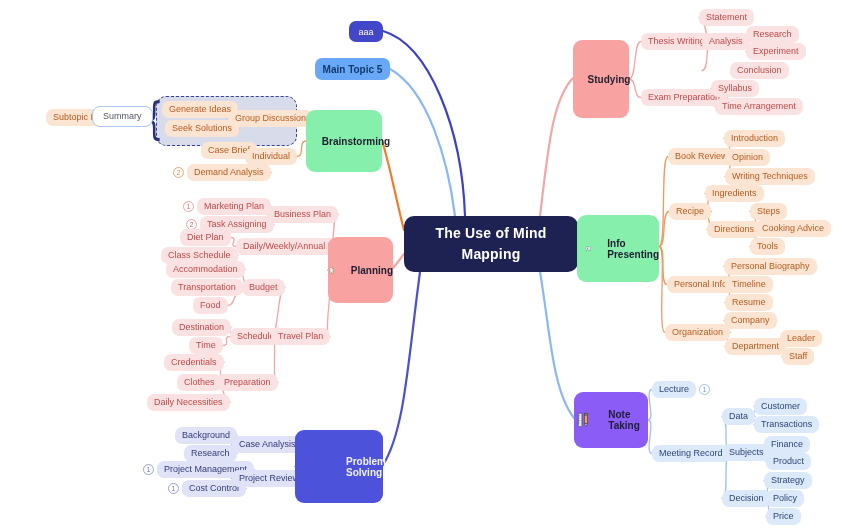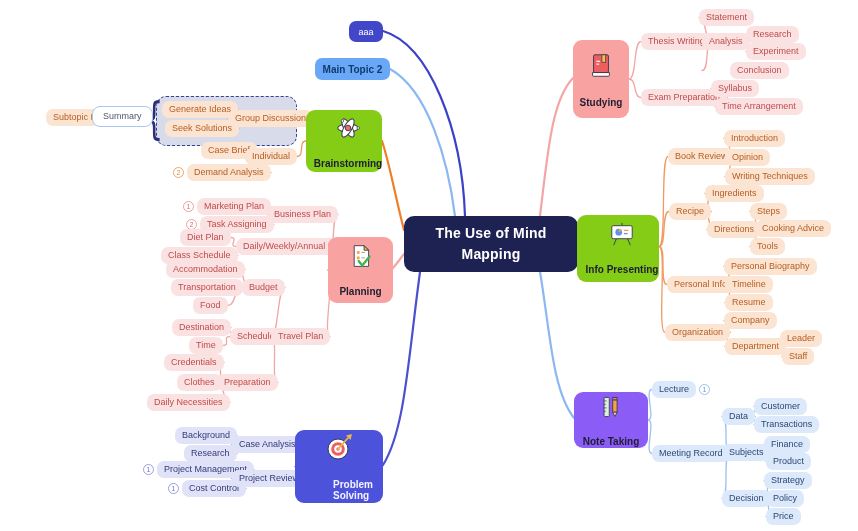--- a/index.html
+++ b/index.html
@@ -14,24 +14,24 @@
   .peach{background:#fce4d2;color:#b65d20;}
   .blue{background:#dce9fb;color:#2d4776;}
   .lav{background:#e0e2f8;color:#333a78;}
   .white-node{background:#fff;border:1px solid #aac7f0;color:#55566b;padding:4px 10px;border-radius:8px;}
   .badge{width:11px;height:11px;border-radius:50%;display:flex;align-items:center;justify-content:center;
          font-size:7px;background:#fff;box-sizing:border-box;flex:0 0 auto;}
   .bo{border:1px solid #eda56b;color:#e08a3c;}
   .bp{border:1px solid #f0a0a0;color:#d97070;}
   .bl{border:1px solid #9aa0e0;color:#6d74d0;}
   .bb{border:1px solid #9fc0ee;color:#6f97d4;}
-  .topic{position:absolute;border-radius:9px;display:flex;flex-direction:column;align-items:center;
+  .topic{position:absolute;border-radius:9px;display:flex;flex-direction:row;align-items:center;
          justify-content:center;gap:16px;z-index:3;box-sizing:border-box;}
   .topic .tlabel{font-size:10px;font-weight:bold;}
-  .t-orange{background:#84cc16;padding-left:8px;}
+  .t-orange{background:#86efac;padding-left:8px;}
   .t-pink{background:#f9a2a2;}
   .t-blue{background:#8b5cf6;}
   .t-indigo{background:#4c52d9;}
   .dark-label{color:#1e1e30;}
   .light-label{color:#f2f3ff;margin-left:38px;}
   .pill{position:absolute;border-radius:7px;font-weight:bold;z-index:3;display:flex;
         align-items:center;justify-content:center;box-sizing:border-box;}
   #nd-aaa{background:#4246c8;color:#fff;font-size:9px;font-weight:normal;}
   #nd-main-topic-7{background:#69a8f6;color:#113a70;font-size:10px;}
   #nd-center{position:absolute;background:#1e2253;color:#fff;border-radius:10px;z-index:3;
@@ -124,21 +124,21 @@
       <path d="M 295 466.5 C 303 466.5, 298 478.5, 306 478.5" fill="none" stroke="#9aa0e8" stroke-width="1.3" stroke-linecap="round"></path>
       <path d="M 232 444.5 C 240 444.5, 229 435.5, 237 435.5" fill="none" stroke="#9aa0e8" stroke-width="1.3" stroke-linecap="round"></path>
       <path d="M 232 444.5 C 240 444.5, 229 453.5, 237 453.5" fill="none" stroke="#9aa0e8" stroke-width="1.3" stroke-linecap="round"></path>
       <path d="M 232 478.5 C 243 478.5, 243 469.5, 254 469.5" fill="none" stroke="#9aa0e8" stroke-width="1.3" stroke-linecap="round"></path>
       <path d="M 232 478.5 C 240 478.5, 238 488.5, 246 488.5" fill="none" stroke="#9aa0e8" stroke-width="1.3" stroke-linecap="round"></path>
     </svg>
 
   <div id="nd-center" style="left:404px;top:216px;width:146px;height:56px;padding:0 14px;">The Use of Mind Mapping</div>
 
   <div class="pill" id="nd-aaa" style="left:349px;top:21px;width:34px;height:21px;">aaa</div>
-  <div class="pill" id="nd-main-topic-7" style="left:315px;top:58px;width:75px;height:22px;">Main Topic 2</div>
+  <div class="pill" id="nd-main-topic-7" style="left:315px;top:58px;width:75px;height:22px;">Main Topic 5</div>
 
   <div class="topic t-orange" id="nd-brainstorming" style="left:306px;top:110px;width:76px;height:62px;">
     <svg width="28" height="28" viewBox="0 0 30 30">
       <g fill="#fff" stroke="#3a3a4a" stroke-width="1.1">
         <ellipse cx="15" cy="15" rx="11" ry="4.2"></ellipse>
         <ellipse cx="15" cy="15" rx="11" ry="4.2" transform="rotate(60 15 15)"></ellipse>
         <ellipse cx="15" cy="15" rx="11" ry="4.2" transform="rotate(120 15 15)"></ellipse>
       </g>
       <circle cx="15" cy="15" r="3" fill="#ee6a6a" stroke="#3a3a4a"></circle>
       <circle cx="26" cy="15" r="1.4" fill="#fff" stroke="#3a3a4a" stroke-width=".8"></circle>

